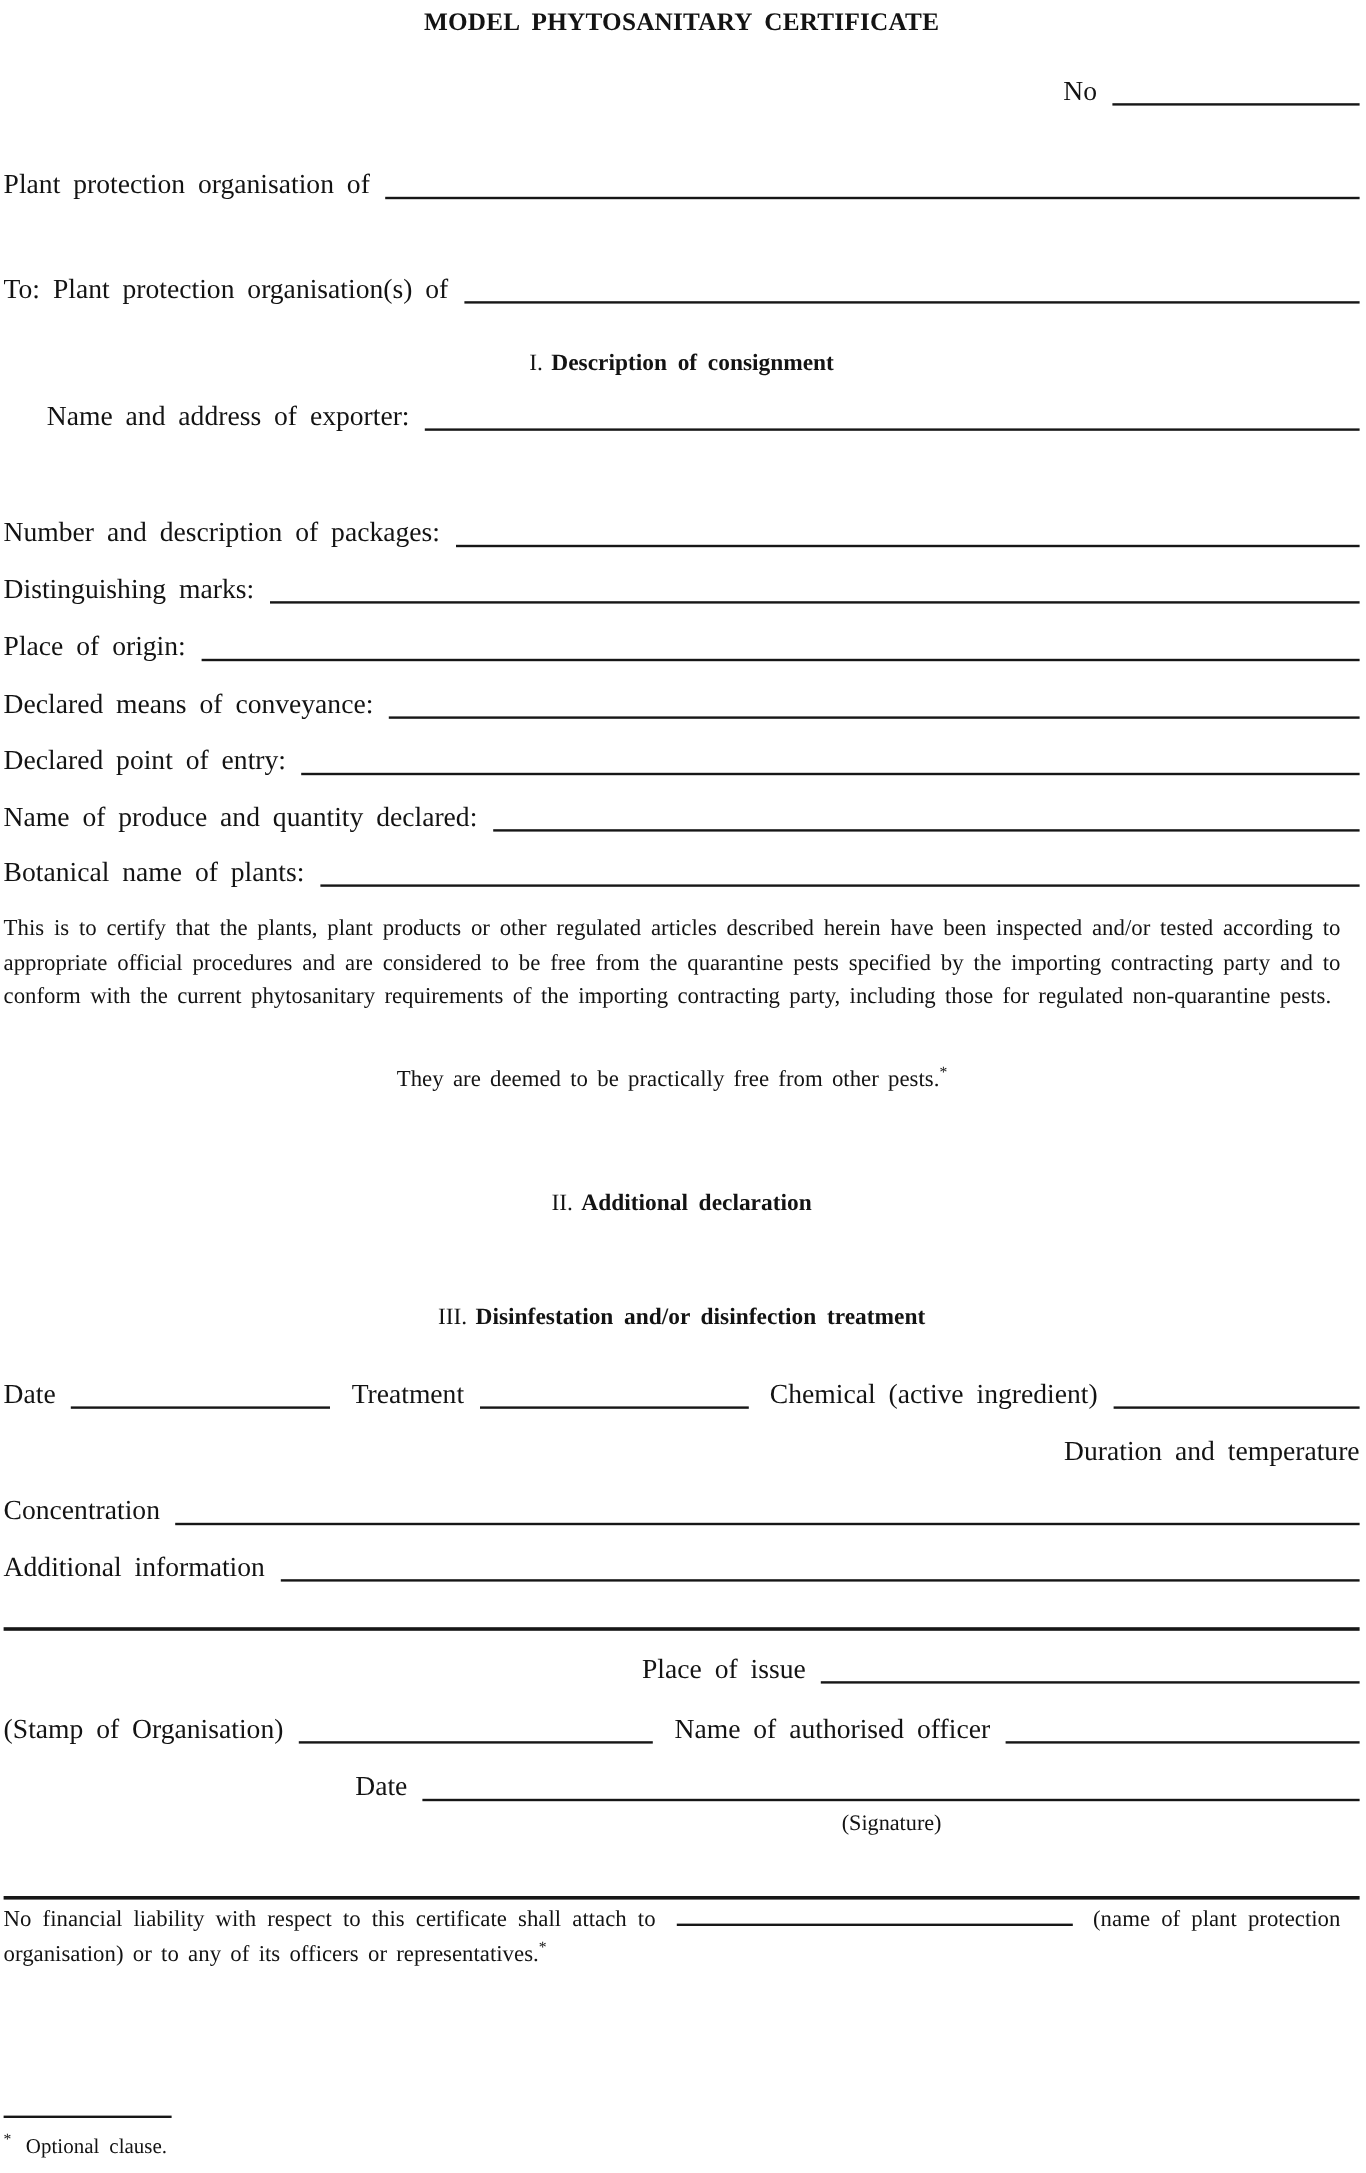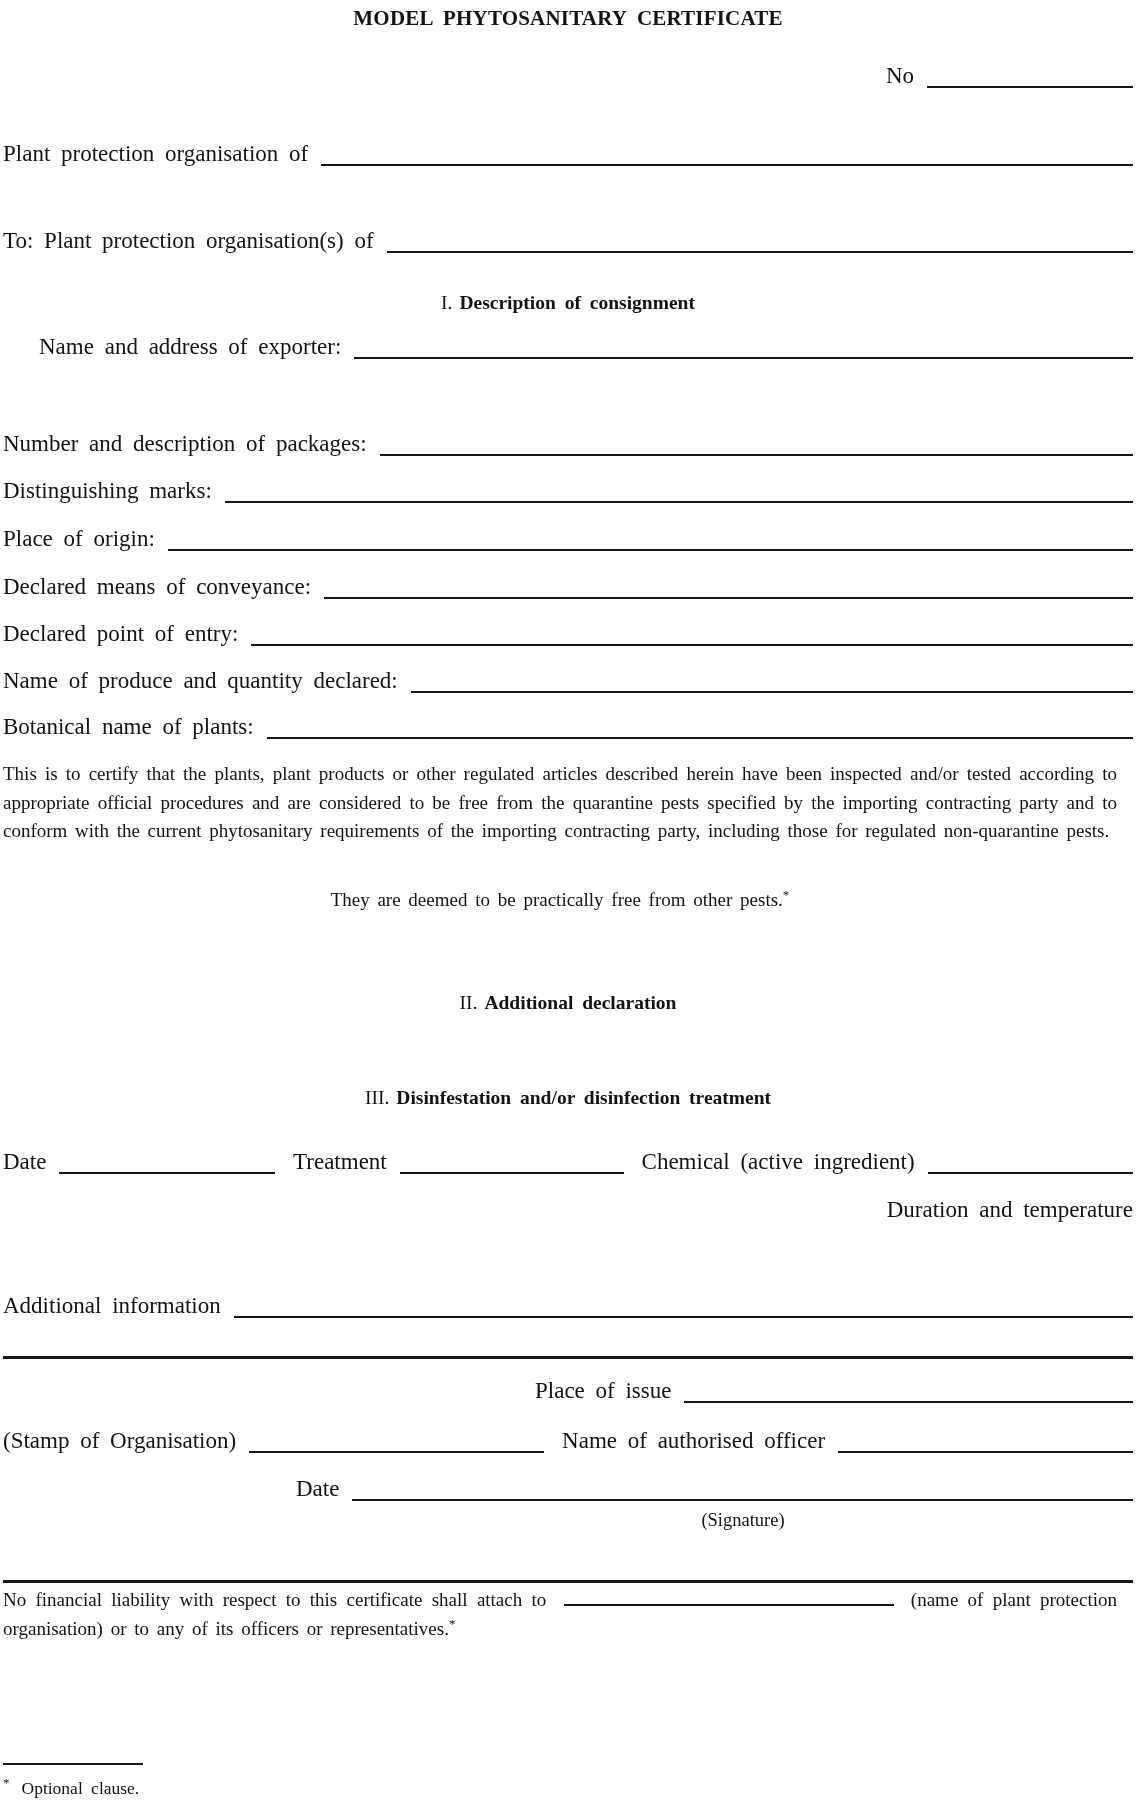--- a/index.html
+++ b/index.html
@@ -139,20 +139,24 @@
     <span class="lbl gap">Treatment</span>
     <span class="line w109"></span>
     <span class="lbl gap">Chemical (active ingredient)</span>
     <span class="line"></span>
   </div>
 
   <div class="frow" style="top:1198px;flex-direction:column;">
     <span class="lbl">Duration and temperature</span>
     <span class="line"></span>
   </div>
+  <div class="frow" style="top:1245px;">
+    <span class="lbl">Concentration</span>
+    <span class="line"></span>
+  </div>
   <div class="frow" style="top:1292px;">
     <span class="lbl">Additional information</span>
     <span class="line"></span>
   </div>
 
   <div class="hr-full" style="top:1356px;"></div>
 
   <div class="frow" style="top:1377px; left:535px;">
     <span class="lbl">Place of issue</span>
     <span class="line"></span>

